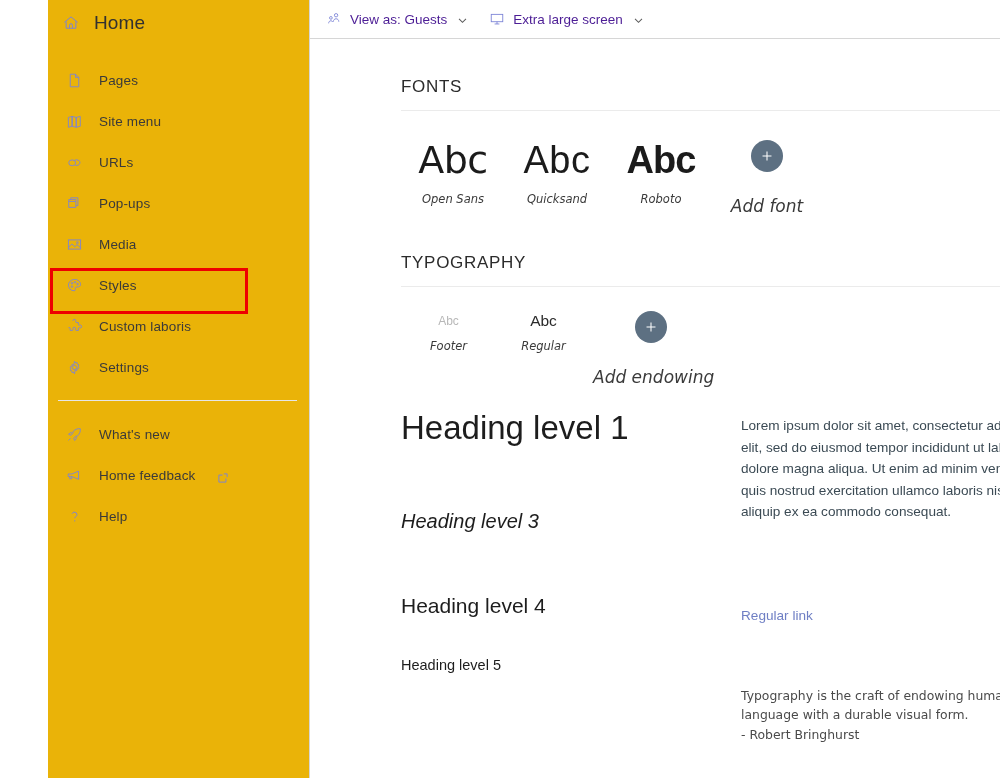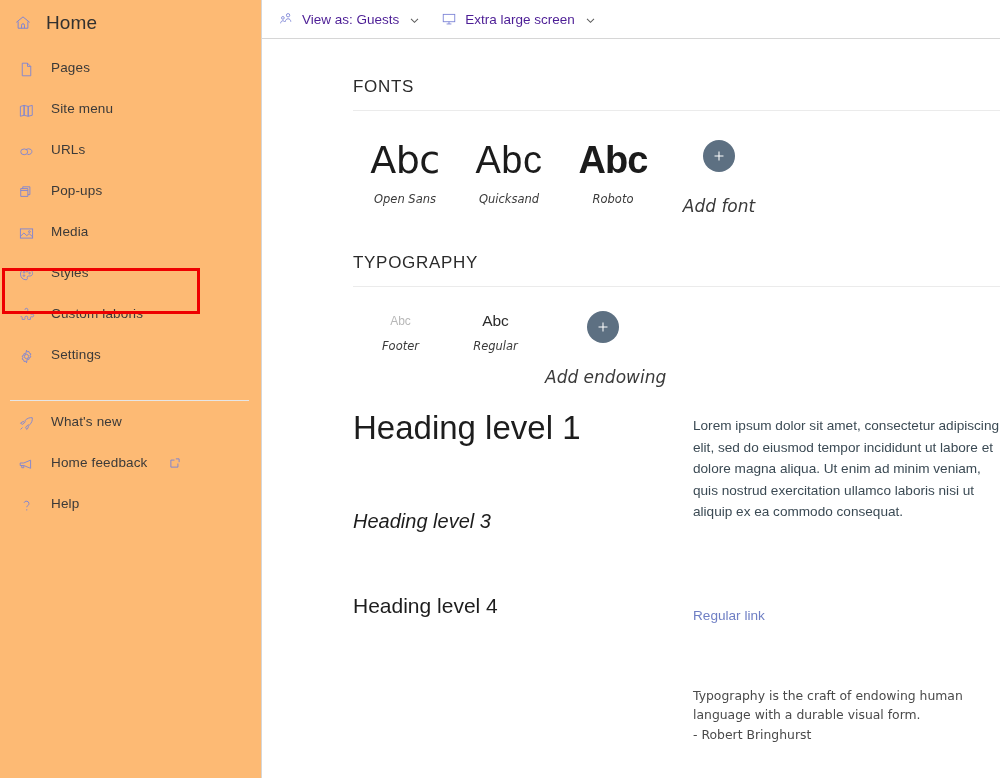--- a/index.html
+++ b/index.html
@@ -20,41 +20,43 @@
     width: 1000px;
     height: 778px;
   }
 
   
   .sidebar {
     width: 262px;
     height: 778px;
     box-sizing: border-box;
     border-right: 1px solid #d6d6d6;
-    background: #fdba74;
+    background: #eab308;
     position: relative;
     flex: 0 0 262px;
+    margin-left: 48px;
   }
   .home-header {
     display: flex;
     align-items: center;
     height: 46px;
     padding-left: 14px;
     gap: 14px;
   }
   .home-title {
     font-size: 19px;
     color: #323130;
     letter-spacing: 0.1px;
   }
   .nav {
     margin-top: 14px;
   }
   .nav-item {
     display: flex;
+    align-items: center;
     height: 41px;
     padding-left: 17px;
     gap: 16px;
     cursor: pointer;
   }
   .nav-item .label {
     font-size: 13.5px;
     color: #3b3a39;
     letter-spacing: 0.15px;
     white-space: nowrap;
@@ -520,20 +522,21 @@
             </div>
             <div class="add-label">Add endowing</div>
           </div>
         </div>
 
         <div class="preview">
           <div class="preview-left">
             <div class="h-sample h1s">Heading level 1</div>
             <div class="h-sample h3s">Heading level 3</div>
             <div class="h-sample h4s">Heading level 4</div>
+            <div class="h-sample h5s">Heading level 5</div>
           </div>
 
           <div class="preview-right">
             <p class="body-para">Lorem ipsum dolor sit amet, consectetur adipiscing elit, sed do eiusmod tempor incididunt ut labore et dolore magna aliqua. Ut enim ad minim veniam, quis nostrud exercitation ullamco laboris nisi ut aliquip ex ea commodo consequat.</p>
             <a class="link-sample">Regular link</a>
             <div class="quote">
               <span>Typography is the craft of endowing human language with a durable visual form.</span>
               <span class="quote-author">- Robert Bringhurst</span>
             </div>
           </div>

